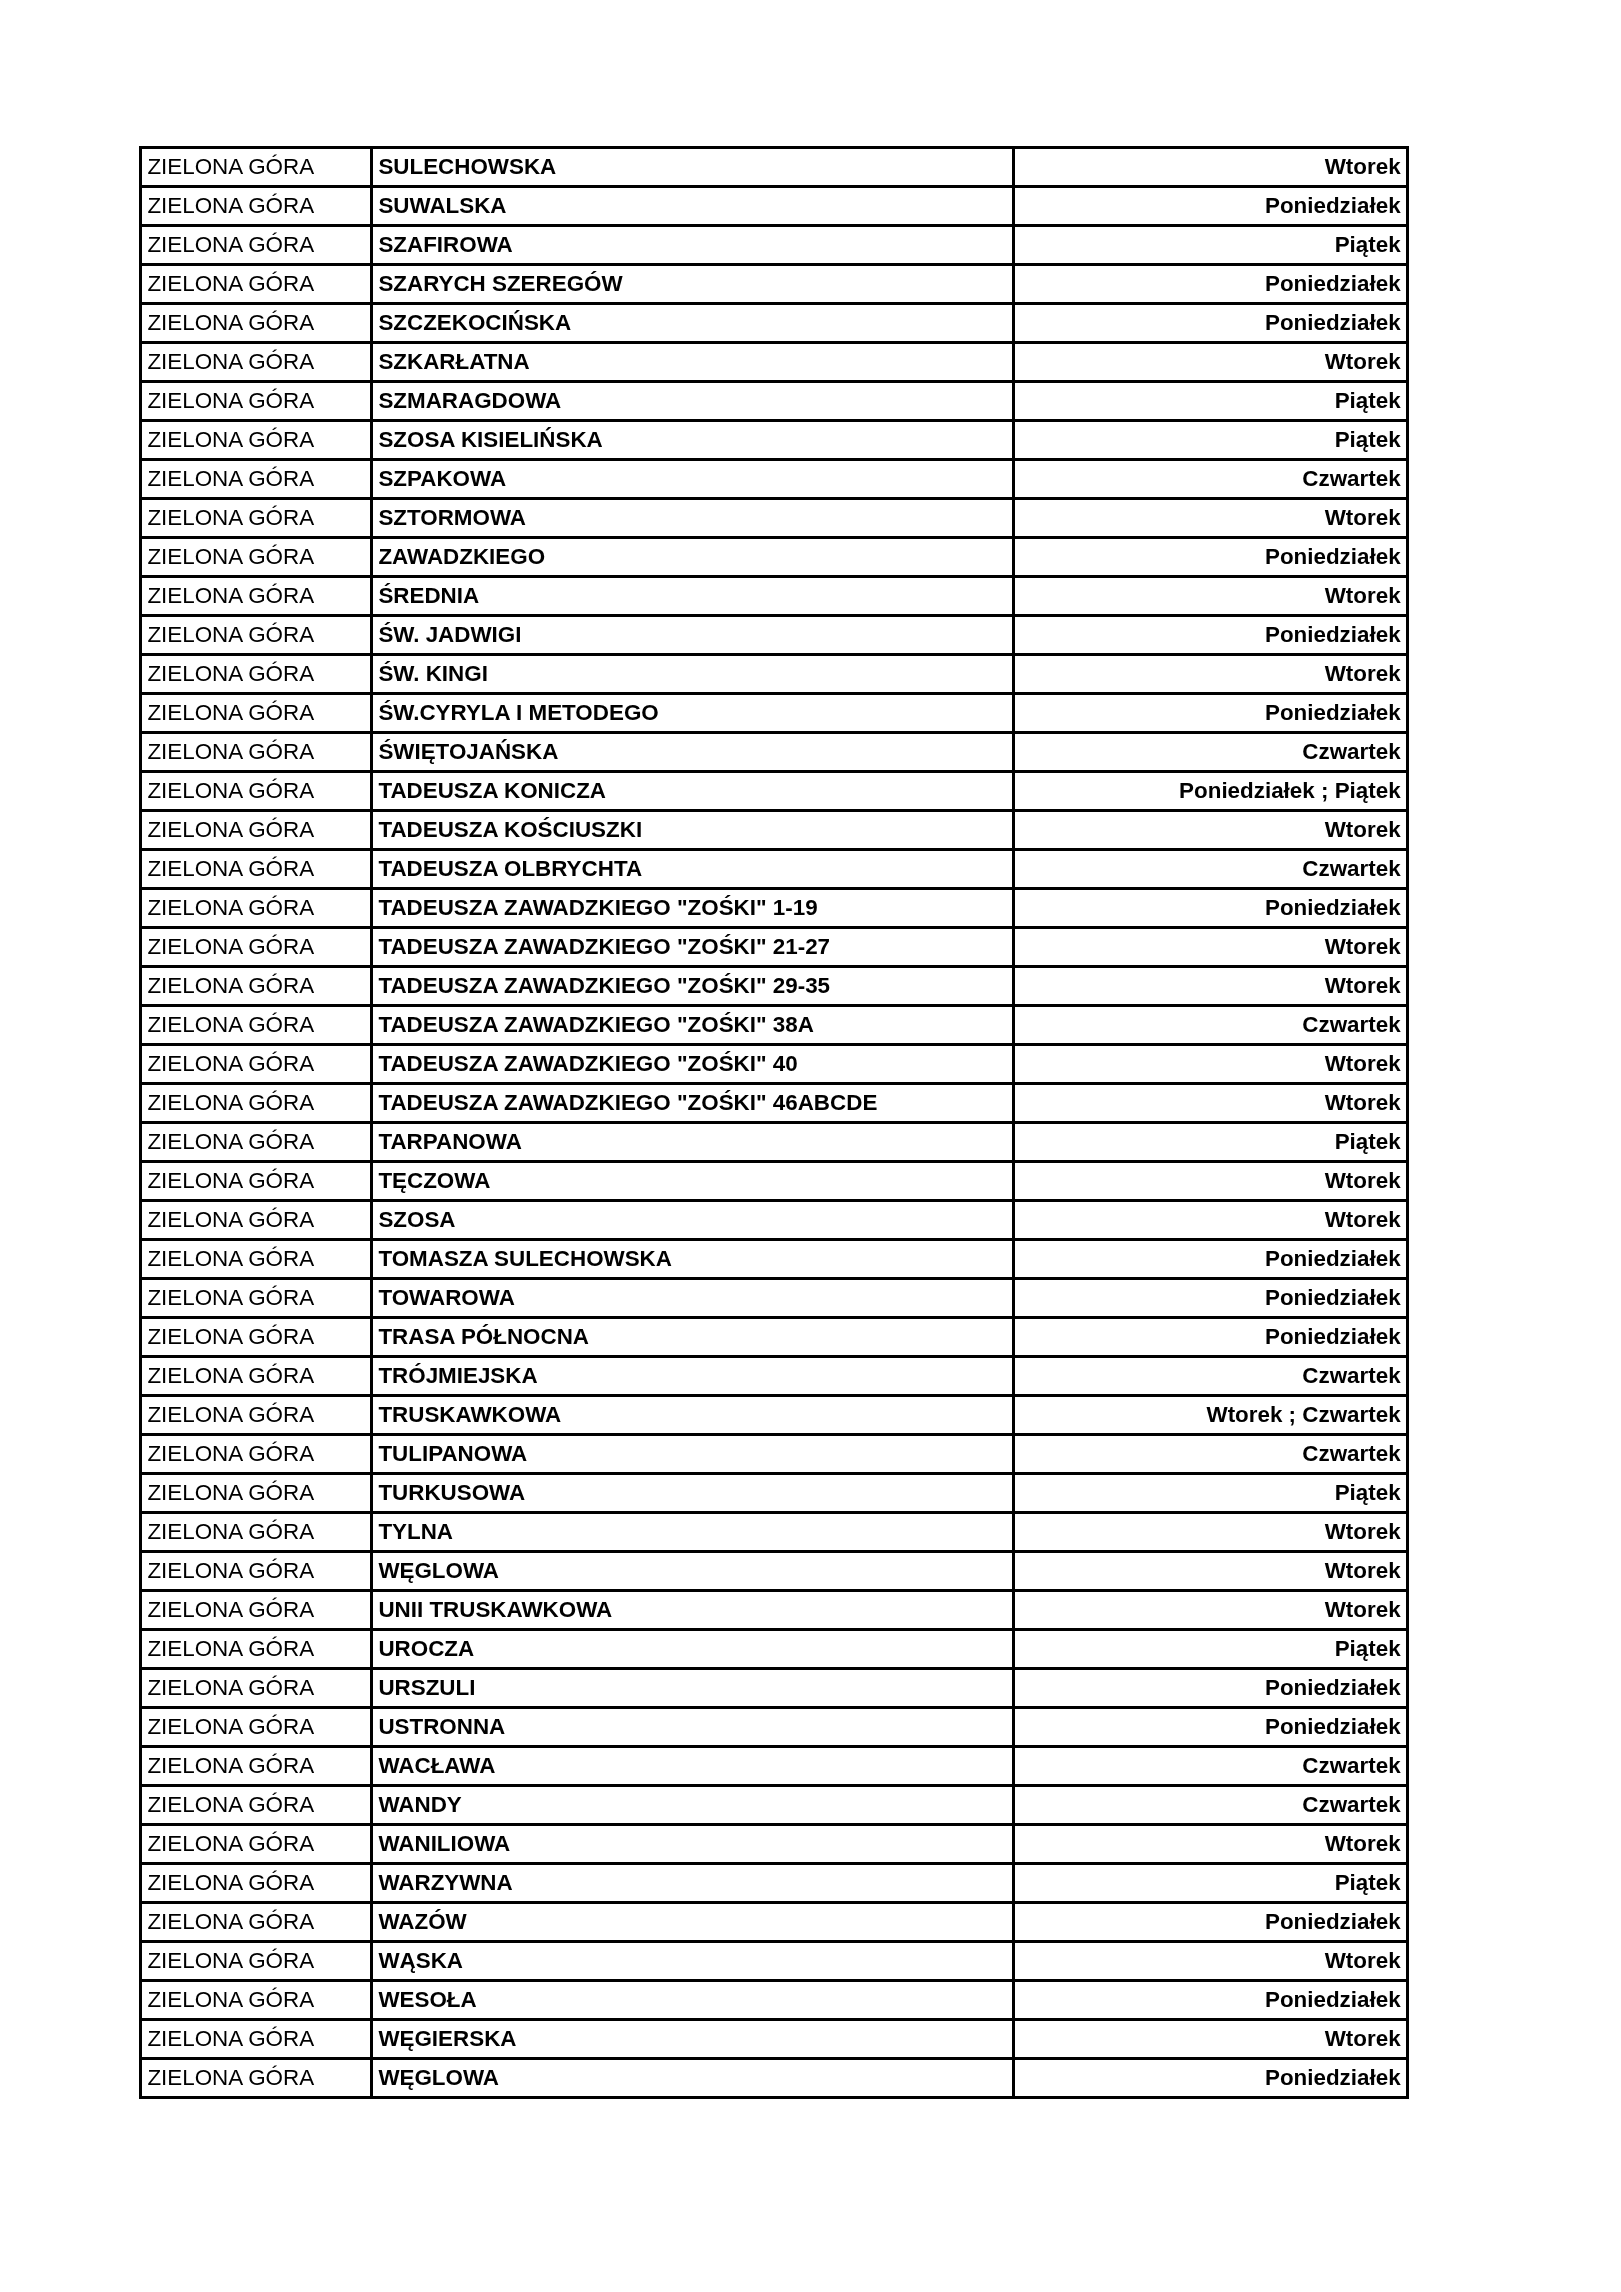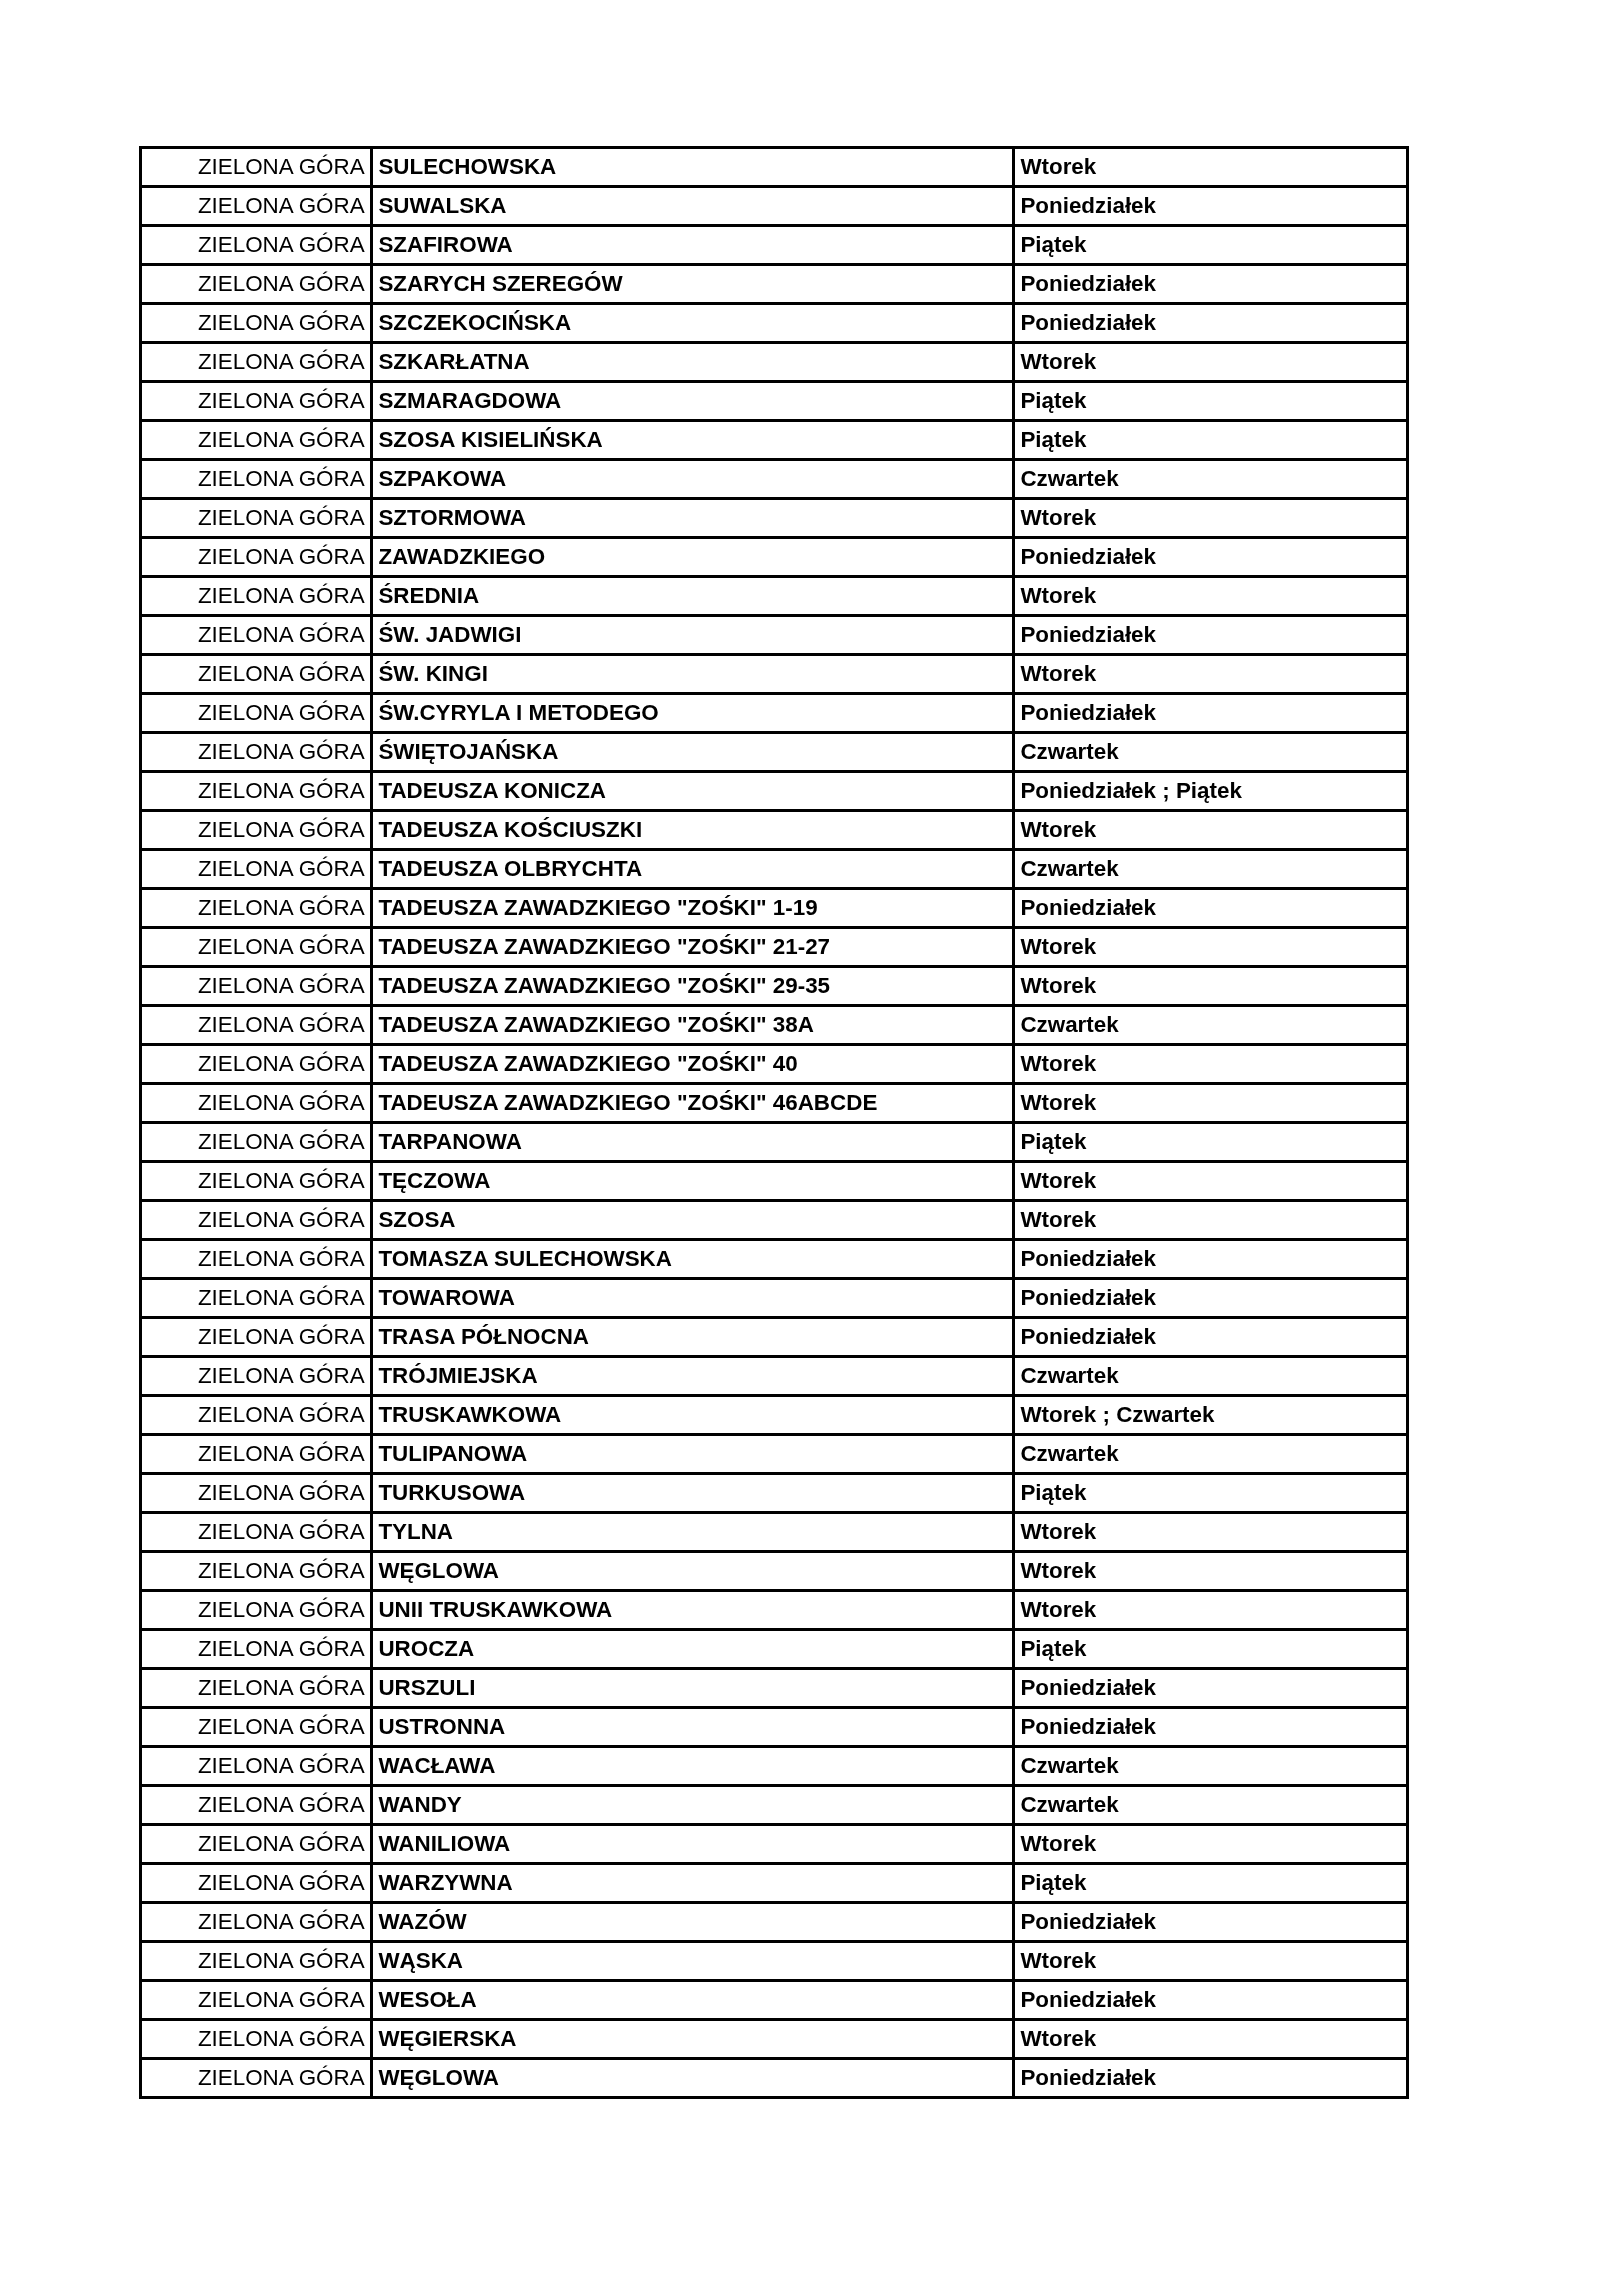--- a/index.html
+++ b/index.html
@@ -31,23 +31,23 @@
     height: 36px;
     font-size: 22.4px;
     line-height: 1.1;
     color: #000000;
     padding: 0 5.4px;
     white-space: nowrap;
     overflow: hidden;
     vertical-align: middle;
     background: #ffffff;
   }
-  td.col-city   { text-align: right; margin-left: 15px; }
+  td.col-city   { text-align: left; margin-left: 15px; }
   td.col-street { text-align: left; font-weight: bold; }
-  td.col-day    { text-align: left; font-weight: bold; }
+  td.col-day    { text-align: right; font-weight: bold; }
 </style>
 </head>
 <body>
 
 <div class="page">
   <table class="schedule-table">
     <colgroup>
       <col style="width:231px">
       <col style="width:642px">
       <col style="width:394px">

